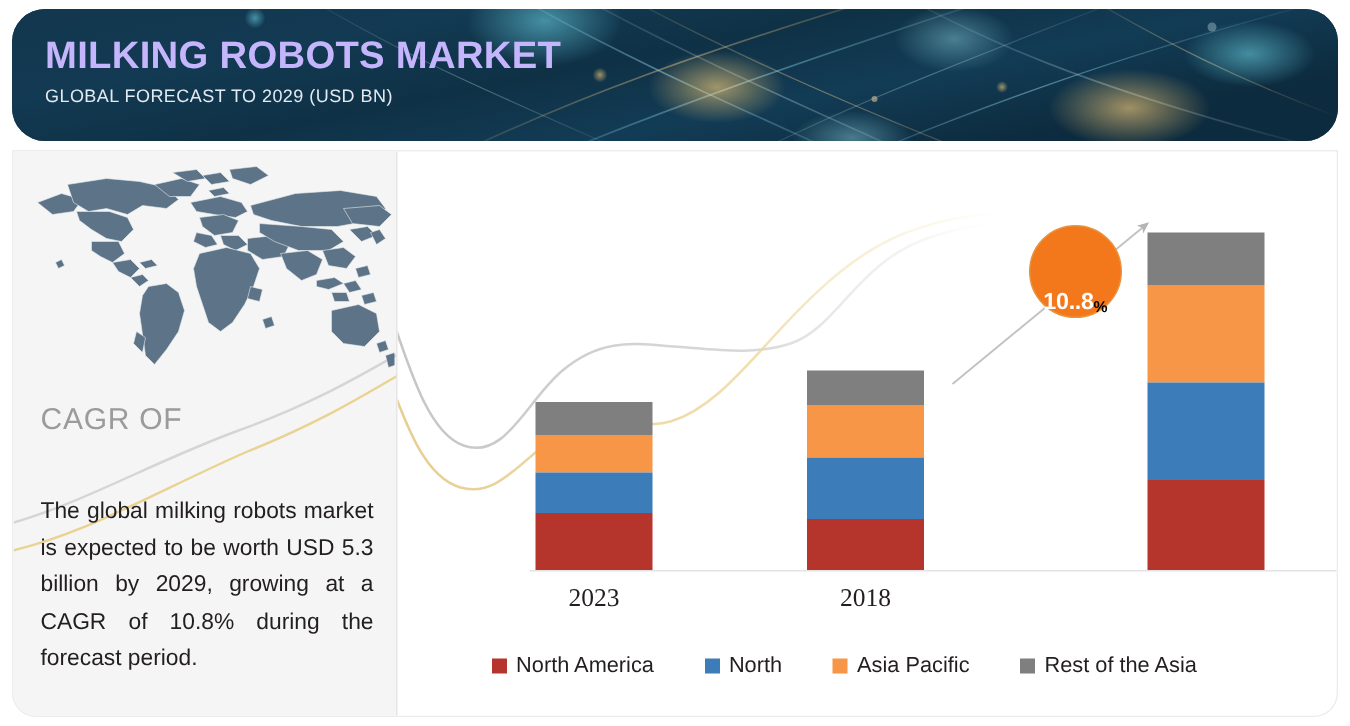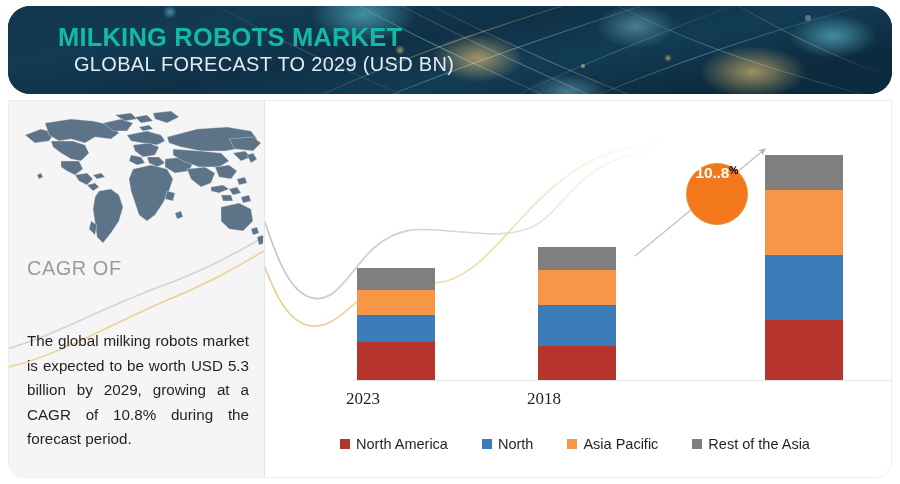--- a/index.html
+++ b/index.html
@@ -31,37 +31,35 @@
     background: #11354f;
   }
   .header-bg { position: absolute; inset: 0; }
   .header-text {
     position: absolute;
     left: 22px;
     top: 16px;
     z-index: 3;
   }
   .header-title {
-    color: #14b8a6;
+    color: #c4b5fd;
     font-size: 25.5px;
     font-weight: bold;
     letter-spacing: 0.2px;
     line-height: 30px;
     white-space: nowrap;
-    margin-left: 28px;
   }
   .header-sub {
     color: #e3eaf1;
-    font-size: 20px;
+    font-size: 12px;
     font-weight: normal;
     letter-spacing: 0.3px;
     line-height: 20px;
     margin-top: 2px;
     white-space: nowrap;
-    margin-left: 44px;
   }
 
   
   .card {
     position: absolute;
     left: 8px;
     top: 100px;
     width: 884px;
     height: 378px;
     background: #ffffff;
@@ -93,21 +91,21 @@
     position: absolute;
     left: 6px;
     top: 8px;
     width: 248px;
     height: 152px;
   }
 
   .cagr-block {
     position: absolute;
     left: 18px;
-    top: 156px;
+    top: 168px;
     width: 222px;
     z-index: 3;
   }
   .cagr-of {
     font-size: 20px;
     color: #9b9b9b;
     letter-spacing: 0.5px;
     line-height: 22px;
   }
   .cagr-val {
@@ -180,53 +178,53 @@
     position: absolute;
     width: 78px;
     text-align: center;
     font-size: 16.5px;
     color: #231f20;
     font-family: "Liberation Serif", serif;
   }
   .x-label {
     position: absolute;
     width: 100px;
-    text-align: left;
+    text-align: center;
     top: 288px;
     font-size: 17px;
     color: #231f20;
     font-family: "Liberation Serif", serif;
   }
 
   .cagr-badge {
     position: absolute;
     left: 421px;
-    top: 62px;
+    top: 49px;
     width: 62px;
     height: 62px;
     border-radius: 50%;
     background: #f3781b;
     border: 1.5px solid #e9913c;
     display: flex;
-    align-items: flex-start;
+    align-items: flex-end;
     justify-content: center;
     z-index: 6;
   }
   .badge-text {
     color: #ffffff;
     font-size: 15.5px;
     font-weight: bold;
     letter-spacing: -0.2px;
   }
   .badge-pct { font-size: 10.5px; font-weight: bold; }
 
   
   .legend {
     position: absolute;
-    left: 252px;
+    left: 240px;
     top: 328px;
     width: 628px;
     height: 30px;
     display: flex;
     align-items: center;
     justify-content: center;
     gap: 34px;
     z-index: 4;
   }
   .legend-item { display: flex; align-items: center; gap: 6px; }

